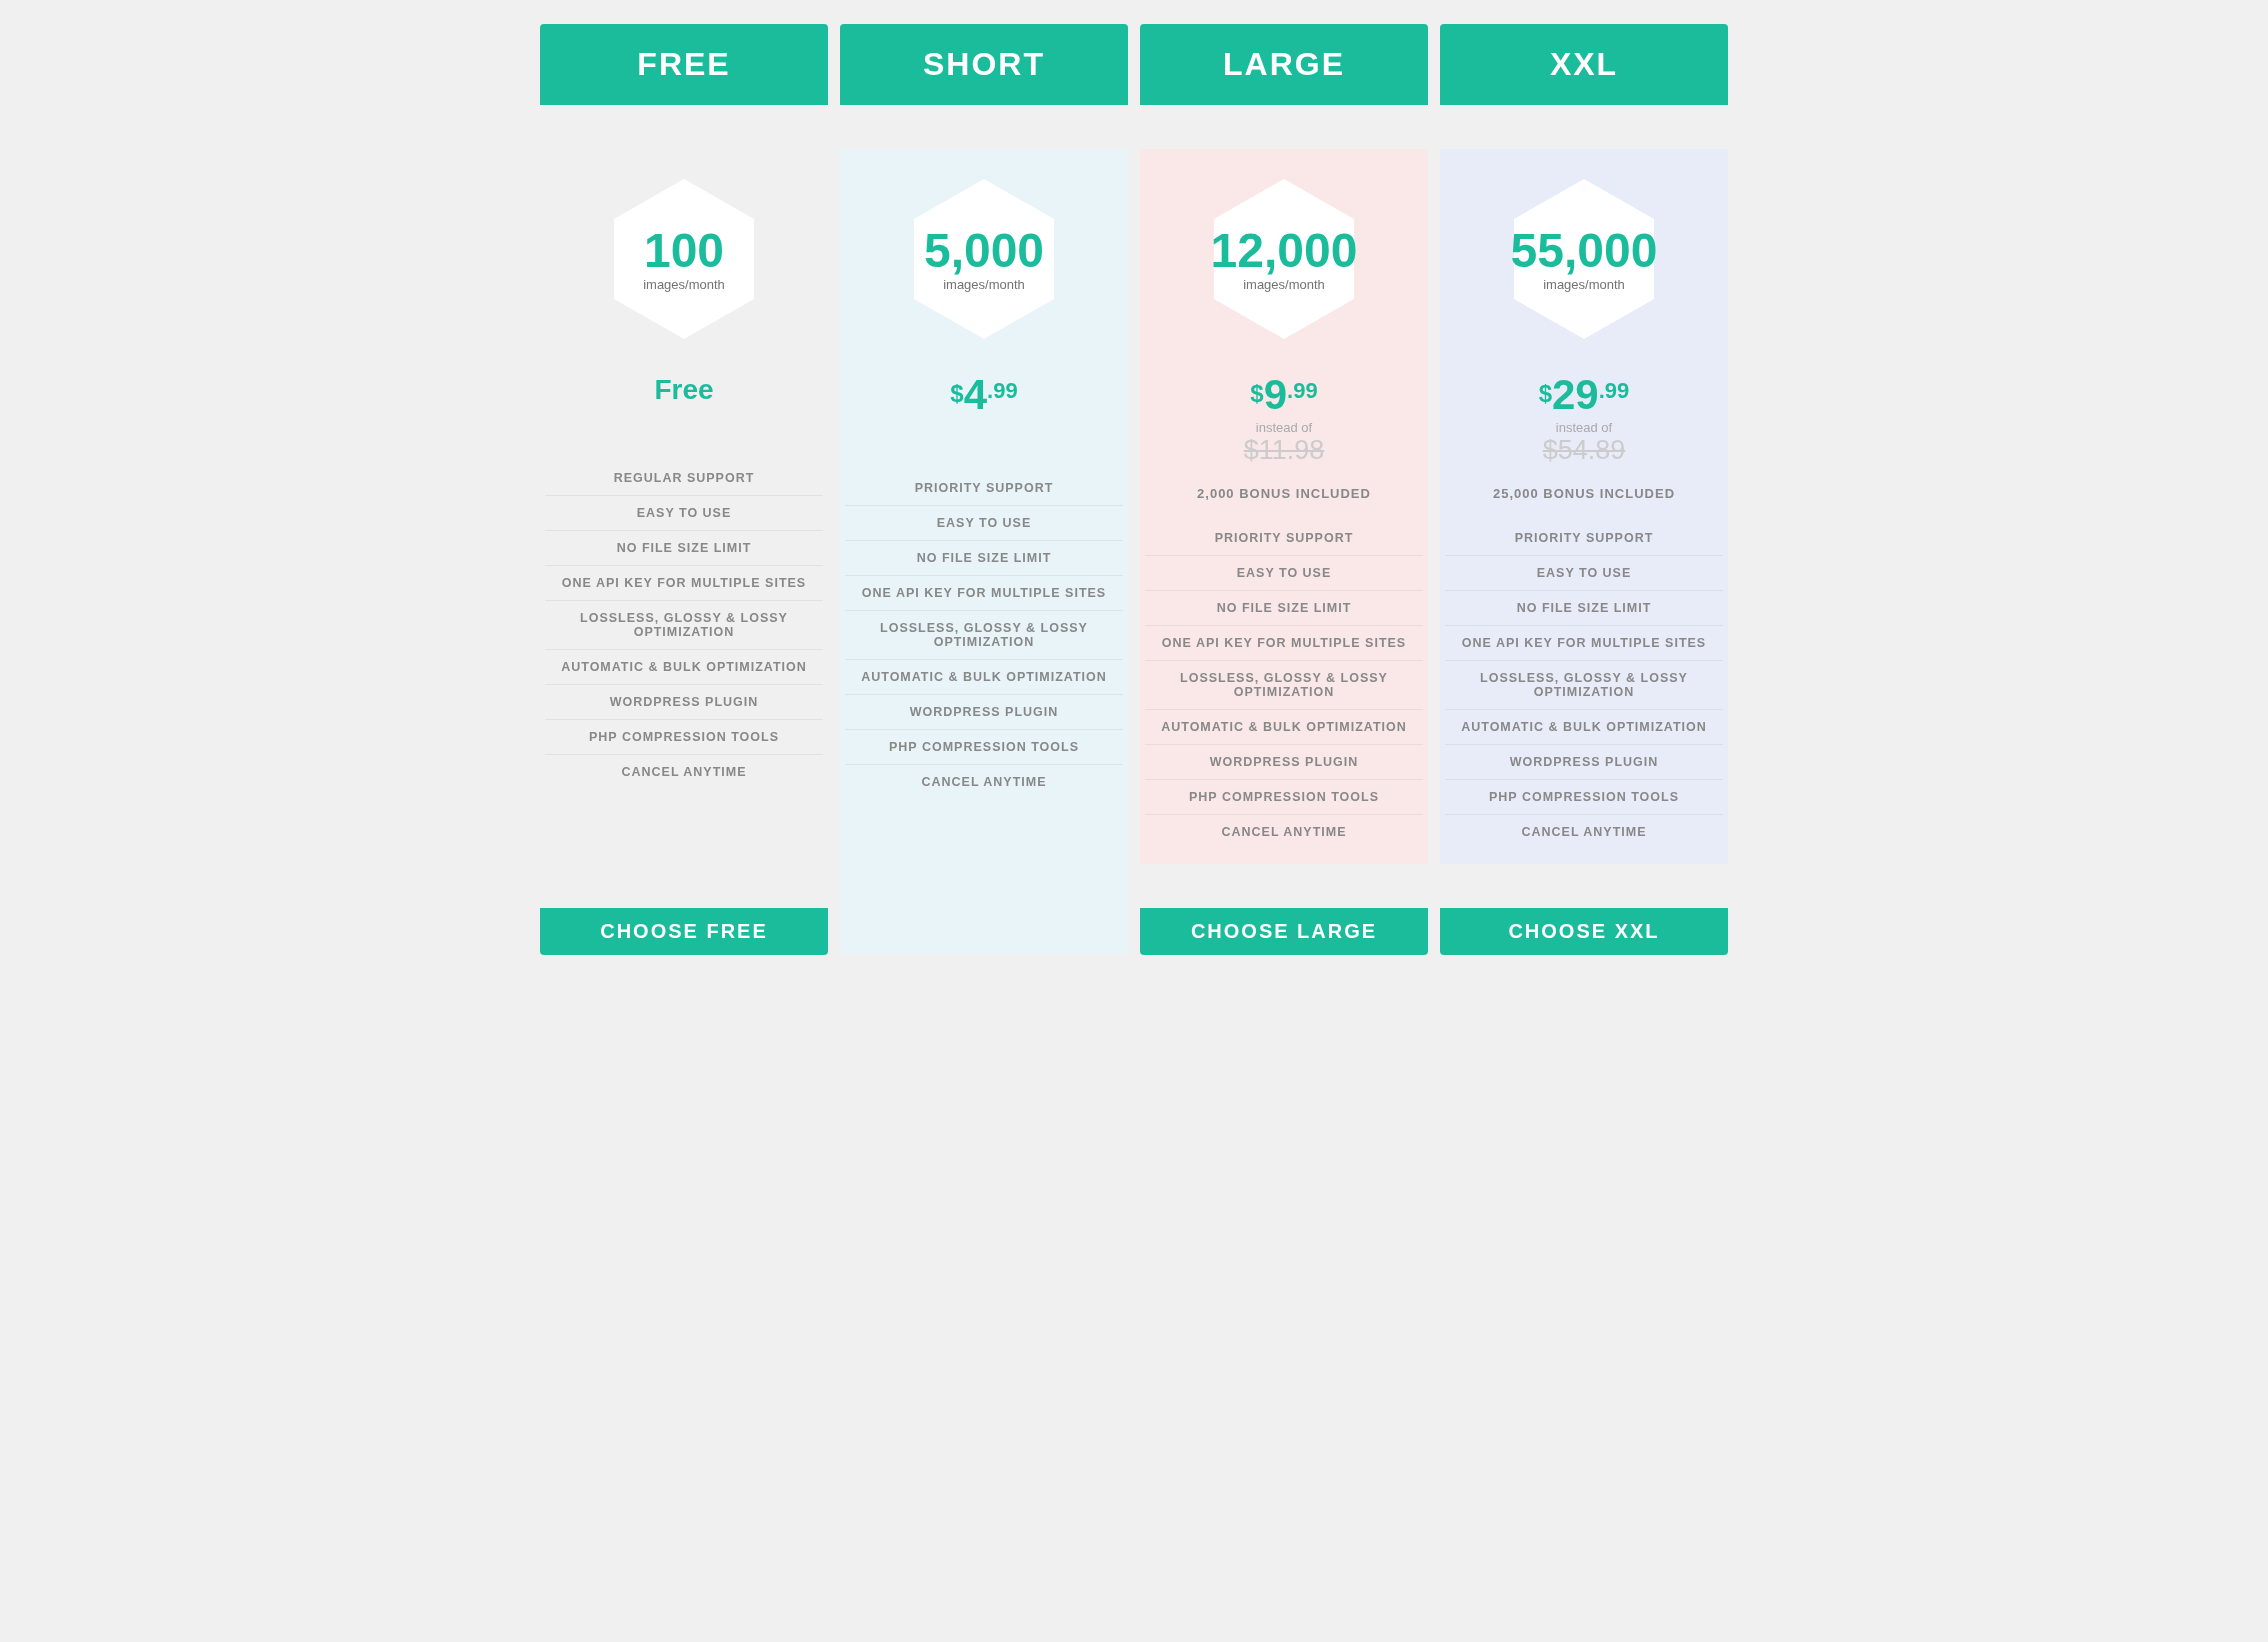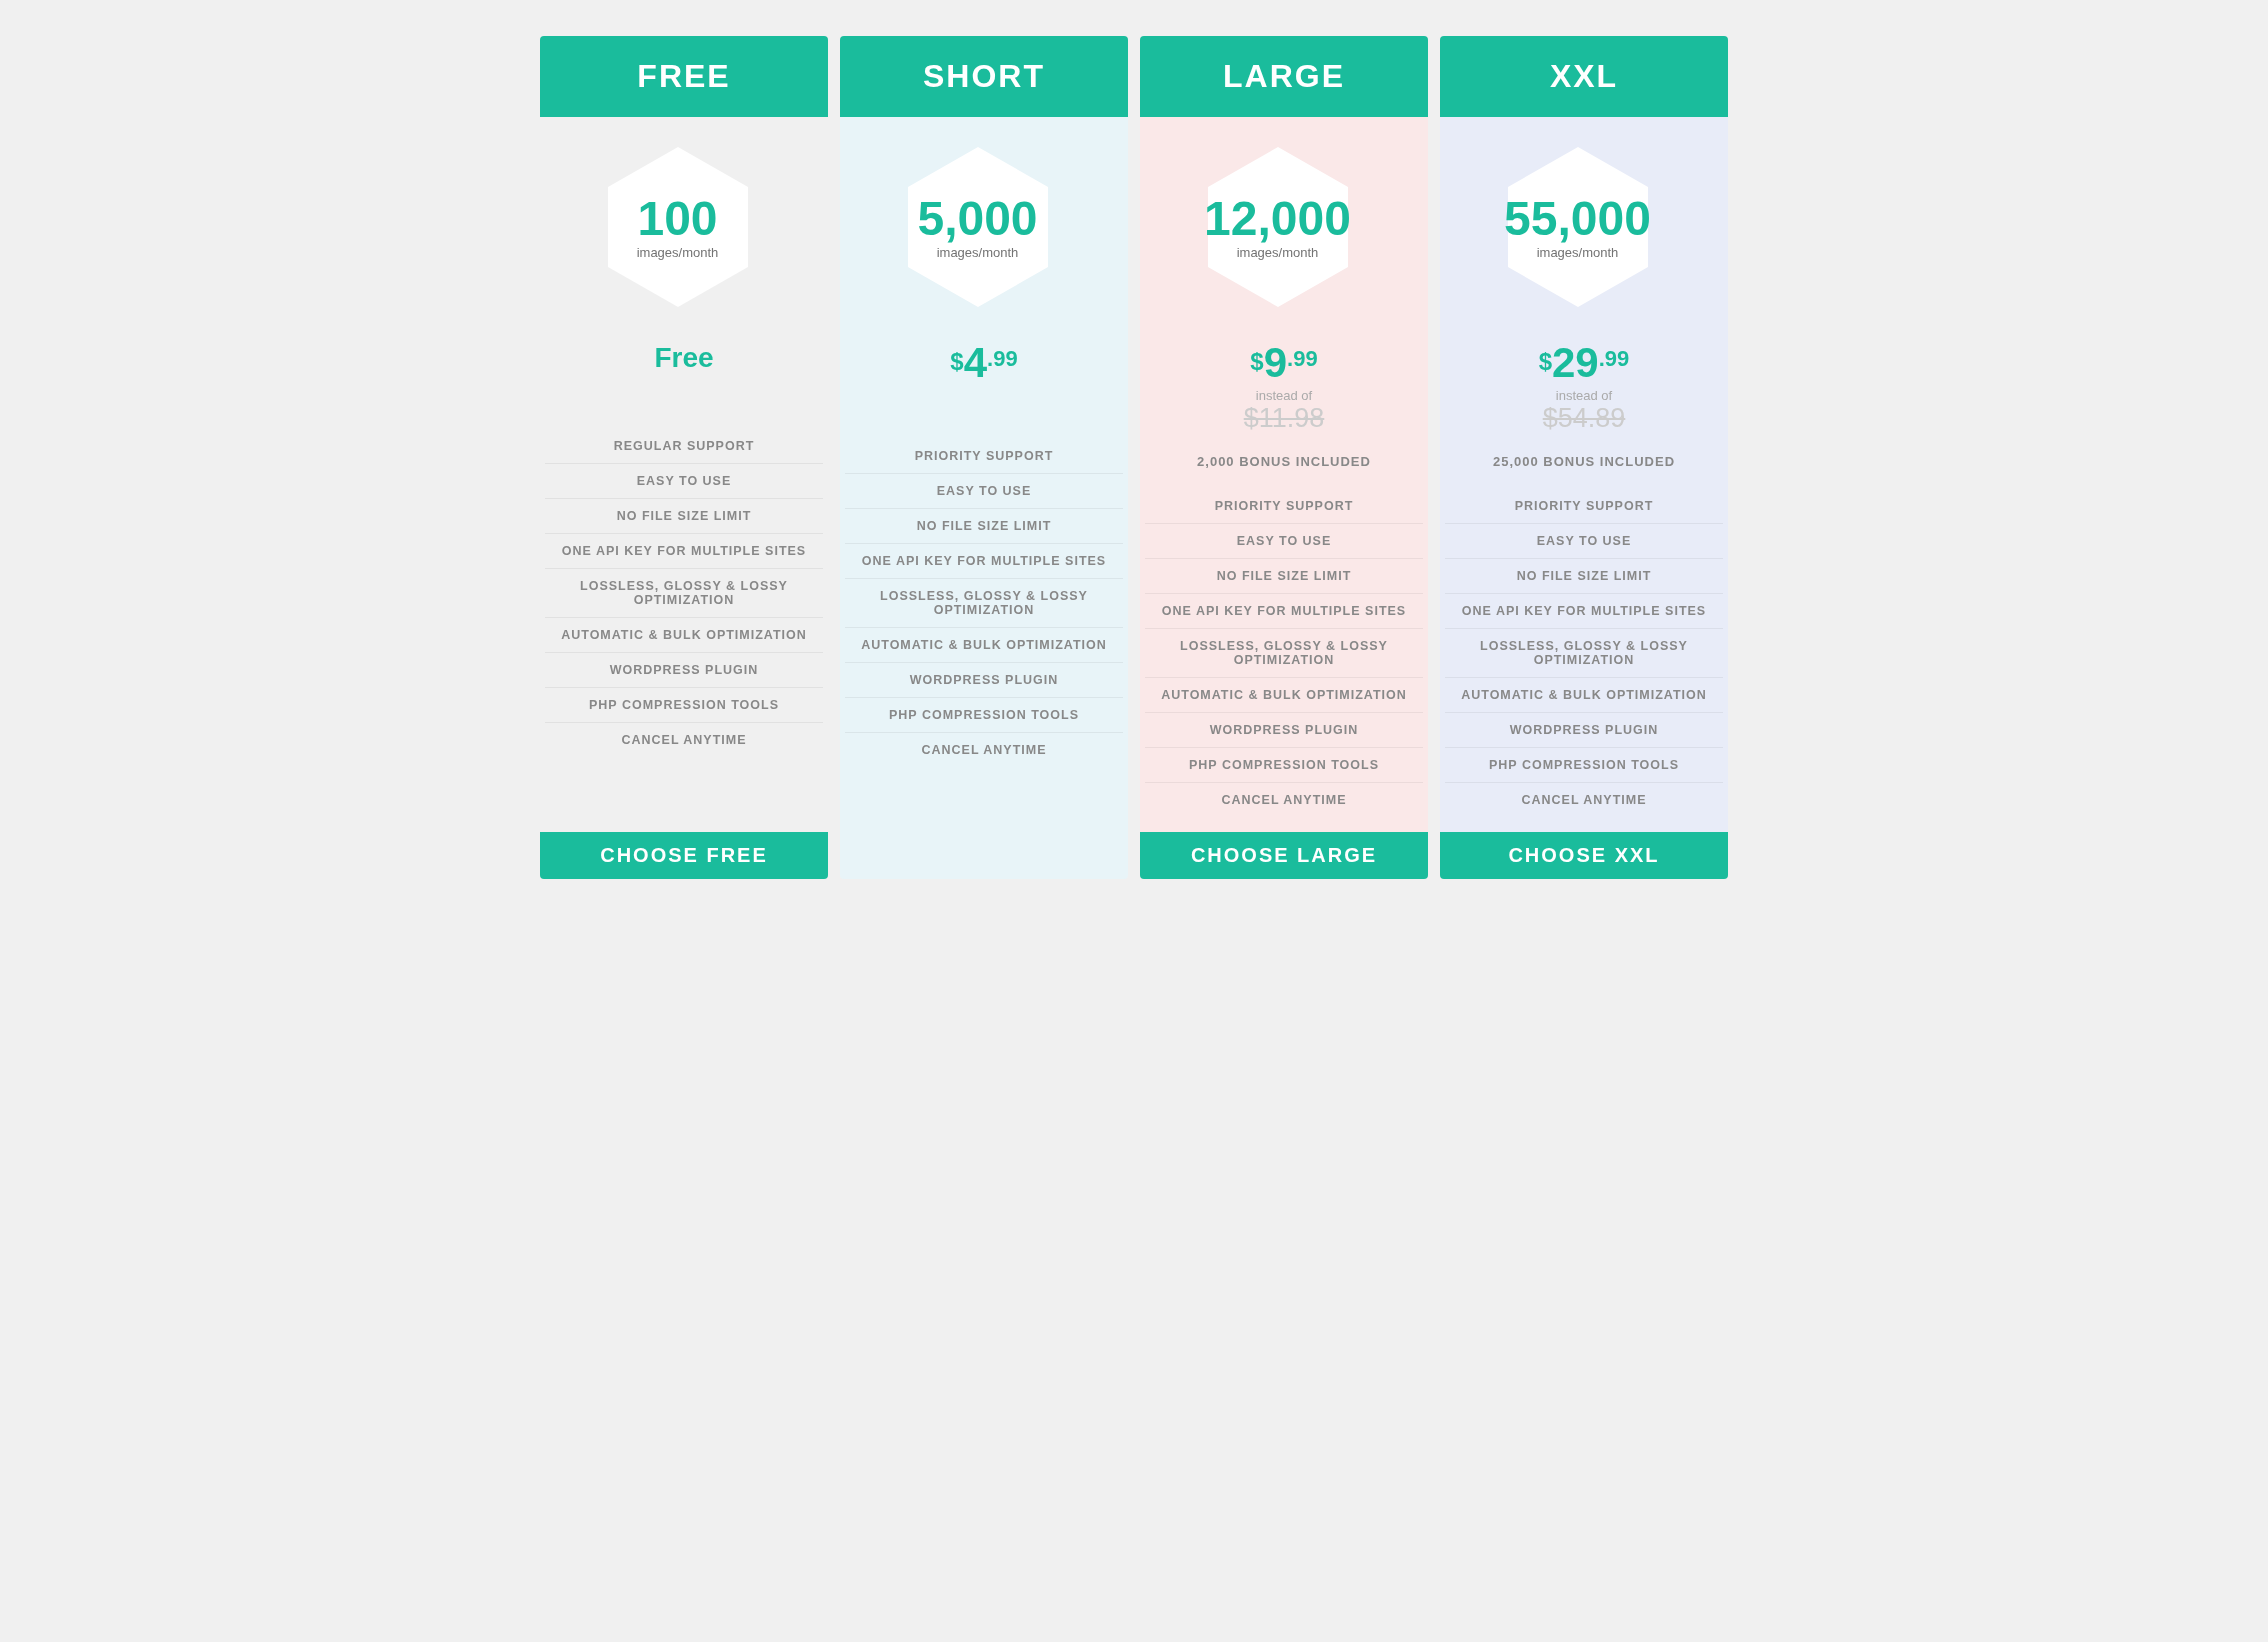--- a/index.html
+++ b/index.html
@@ -17,21 +17,22 @@
       gap: 0;
       max-width: 1200px;
       width: 100%;
     }
     .plan-card {
       flex: 1;
       display: flex;
       flex-direction: column;
       border-radius: 4px;
       overflow: hidden;
-      margin: 16px 6px;
+      margin: 4px 6px;
+      gap: 44px;
     }
     .plan-header {
       background: #1abc9c;
       color: white;
       text-align: center;
       padding: 22px 10px;
       font-size: 32px;
       font-weight: bold;
       letter-spacing: 2px;
     }
@@ -55,20 +56,21 @@
       flex-direction: column;
       align-items: center;
       padding: 30px 10px 20px;
     }
     .hexagon-wrapper {
       position: relative;
       width: 153px;
       height: 160px;
       display: flex;
       align-items: center;
+      justify-content: center;
     }
     .hexagon {
       width: 140px;
       height: 80px;
       background: white;
       position: relative;
       display: flex;
       align-items: center;
       justify-content: center;
     }

